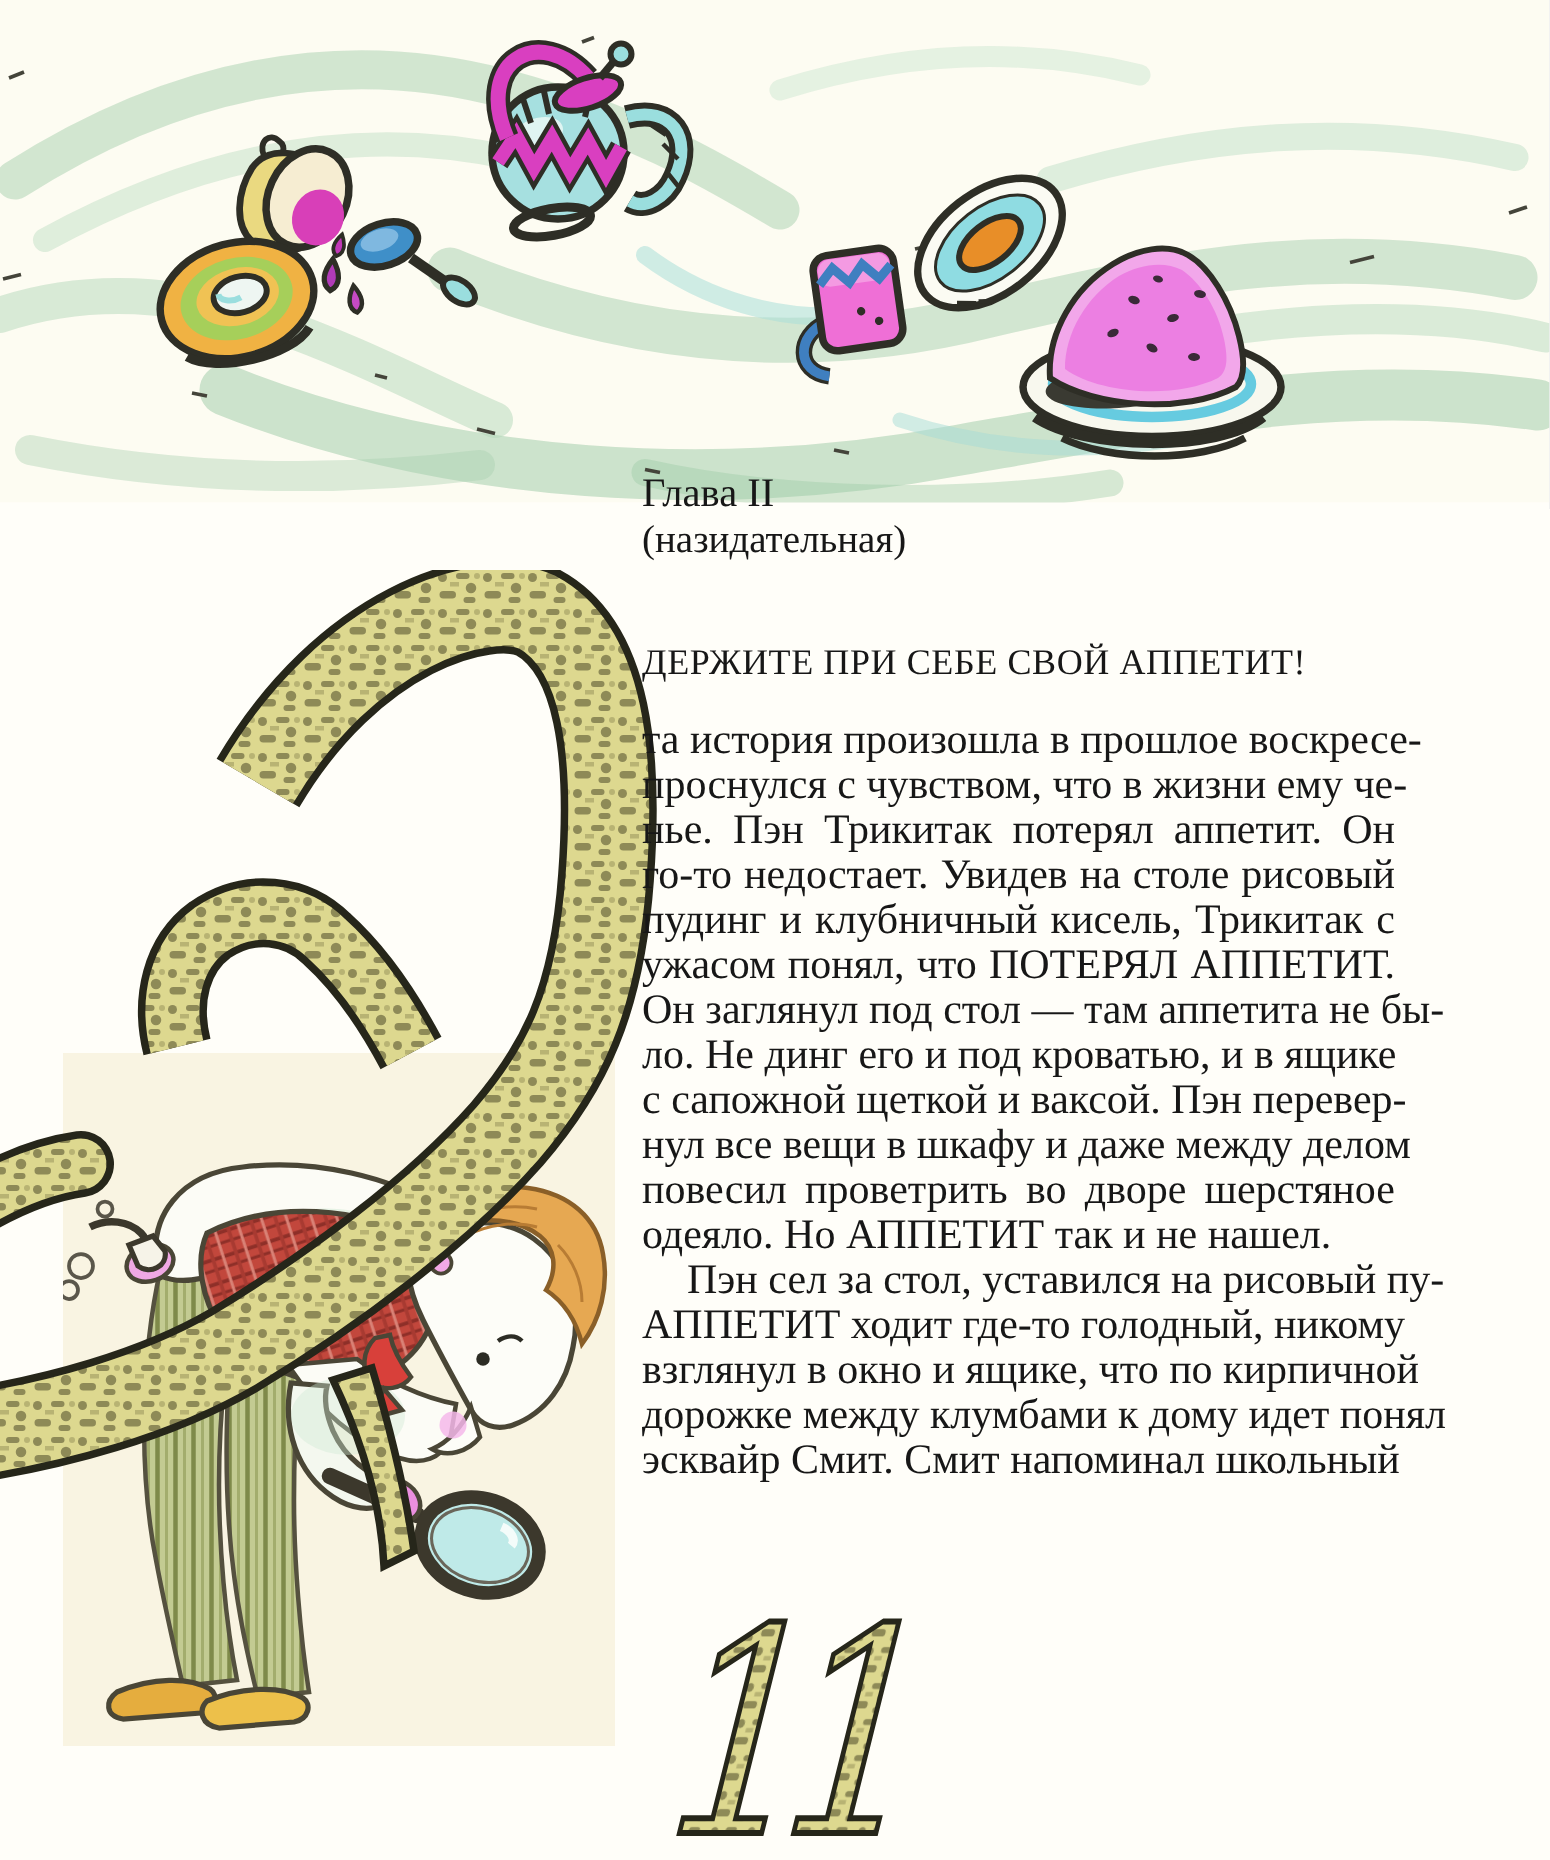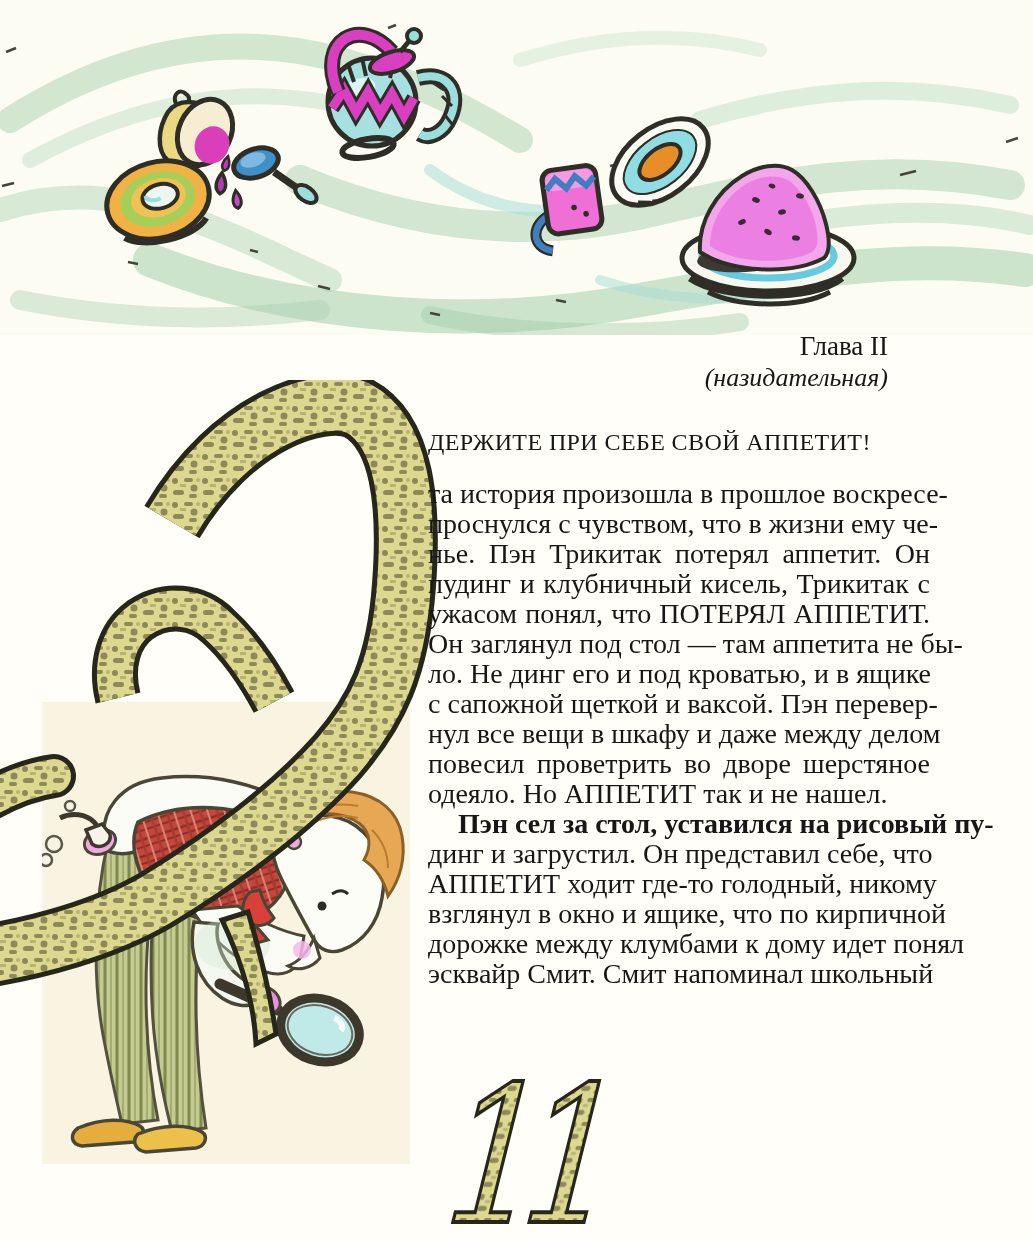--- a/index.html
+++ b/index.html
@@ -7,38 +7,38 @@
     position:relative; width:1033px; height:1240px; margin:0 auto;
     background:#fffef9; overflow:hidden;
     font-family:"Liberation Serif","DejaVu Serif",serif; color:#171717;
   }
   .abs{position:absolute;}
   #top-illo{left:0;top:0;z-index:1;}
   #boy-illo{left:42px;top:700px;z-index:2;}
   #dropcap-svg{left:-40px;top:380px;z-index:3;}
   #pagenum-svg{left:402px;top:1072px;z-index:2;}
   .chapter{
-    left:428px; top:331px; width:460px; text-align:right; z-index:4;
+    left:428px; top:313px; width:460px; text-align:left; z-index:4;
     font-size:27px; line-height:31px;
   }
-  .chapter .sub{font-style:italic;font-size:26px;}
+  .chapter .sub{font-size:26px;}
   .heading{
     left:428px; top:417px; width:502px; z-index:4;
     font-size:24px; letter-spacing:.4px; white-space:nowrap;margin-top:12px;
   }
   .bodycol{
     left:428px; top:479px; width:502px; z-index:4;
     font-size:28px; line-height:30px;
   }
   .ln{
     height:30px; white-space:nowrap;
     text-align:justify; text-align-last:justify;
   }
   .ln.short{text-align-last:left;}
-  .ln.indent{text-indent:30px;font-weight:bold;}
+  .ln.indent{text-indent:30px;}
   .sr{display:block;width:0;height:0;overflow:hidden;}
 </style>
 </head>
 <body>
 
 <div class="page">
 
   <svg id="top-illo" class="abs" width="1033" height="335" viewBox="0 0 1033 335">
     <rect x="0" y="0" width="1033" height="335" fill="#fdfcf2"></rect>
     <g fill="none" stroke-linecap="round">
@@ -259,30 +259,30 @@
       <path d="M 2 436 C 34 414 66 400 94 396" stroke="url(#dropTex)" stroke-width="34"></path>
     </g>
     <path d="M 262 540 C 282 582 294 622 296 664 L 316 654 C 310 612 300 572 288 532 Z" fill="url(#dropTex)" stroke="#26261a" stroke-width="5"></path>
   </svg>
   <span class="sr">Э</span>
 
   <div class="abs bodycol">
     <div class="ln">та история произошла в прошлое воскресе-</div>
     <div class="ln">проснулся с чувством, что в жизни ему че-</div>
     <div class="ln">нье. Пэн Трикитак потерял аппетит. Он</div>
+    <div class="ln">го-то недостает. Увидев на столе рисовый</div>
     <div class="ln">пудинг и клубничный кисель, Трикитак с</div>
     <div class="ln">ужасом понял, что ПОТЕРЯЛ АППЕТИТ.</div>
     <div class="ln">Он заглянул под стол — там аппетита не бы-</div>
     <div class="ln">ло. Не динг его и под кроватью, и в ящике</div>
     <div class="ln">с сапожной щеткой и ваксой. Пэн перевер-</div>
     <div class="ln">нул все вещи в шкафу и даже между делом</div>
     <div class="ln">повесил проветрить во дворе шерстяное</div>
     <div class="ln short">одеяло. Но АППЕТИТ так и не нашел.</div>
     <div class="ln indent">Пэн сел за стол, уставился на рисовый пу-</div>
-    <div class="ln">динг и загрустил. Он представил себе, что</div>
     <div class="ln">АППЕТИТ ходит где-то голодный, никому</div>
     <div class="ln">взглянул в окно и ящике, что по кирпичной</div>
     <div class="ln">дорожке между клумбами к дому идет понял</div>
     <div class="ln">эсквайр Смит. Смит напоминал школьный</div>
   </div>
 
   <svg id="pagenum-svg" class="abs" width="300" height="168" viewBox="0 0 300 168">
     <defs>
       <pattern id="numTex" width="30" height="24" patternUnits="userSpaceOnUse">
         <rect width="30" height="24" fill="#ddd88f"></rect>

